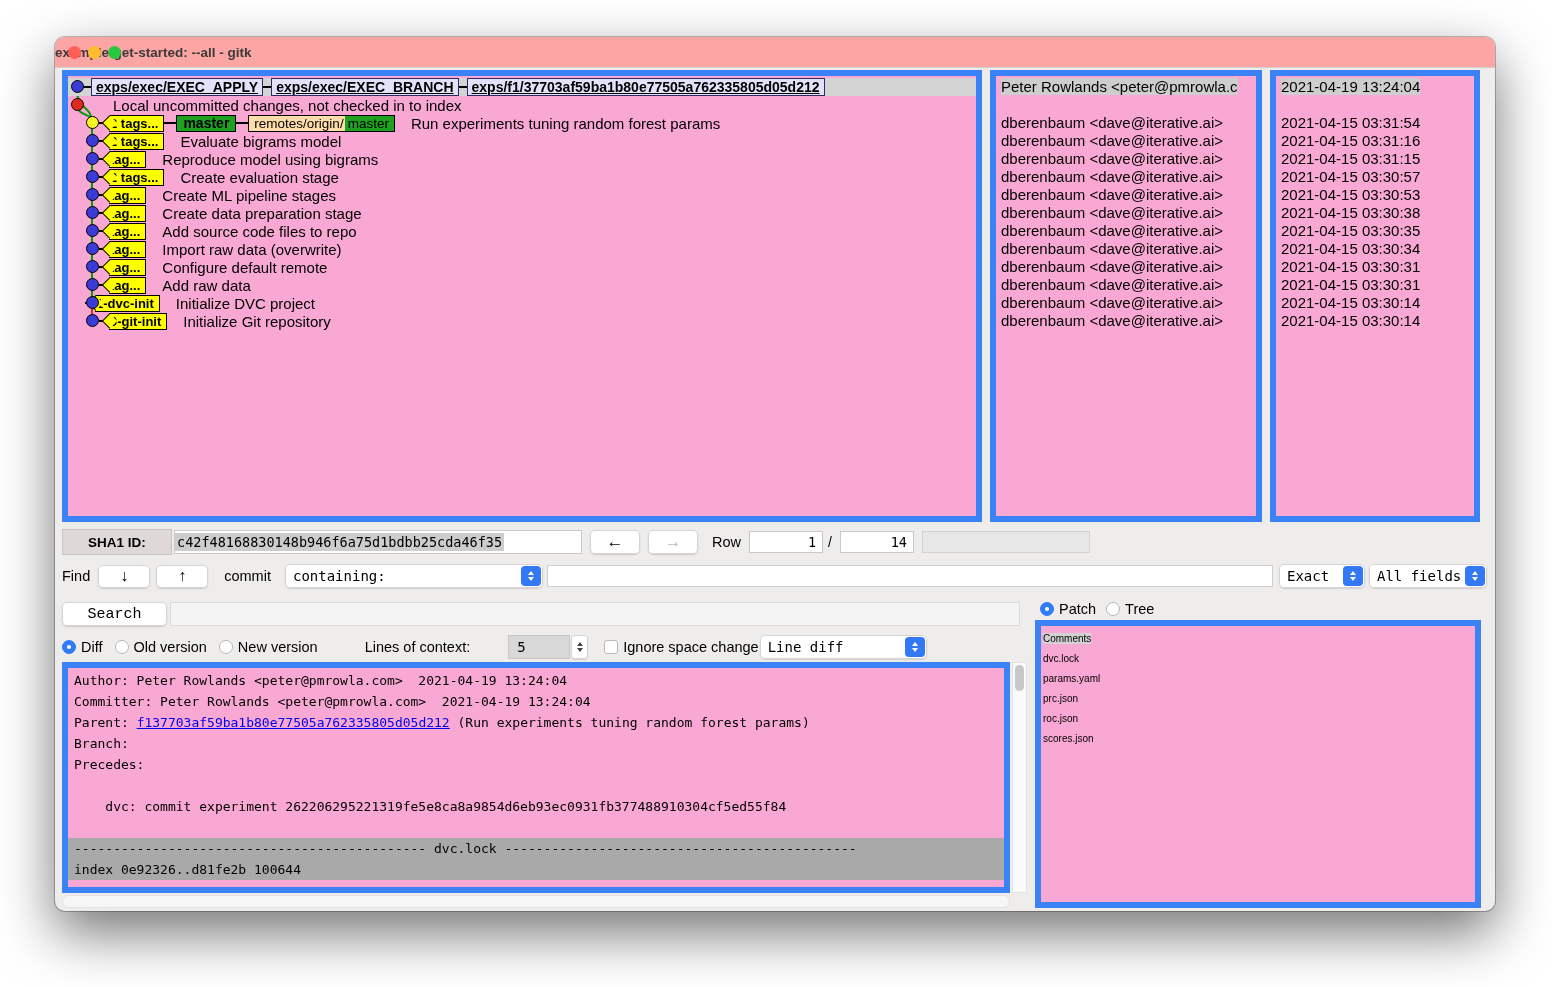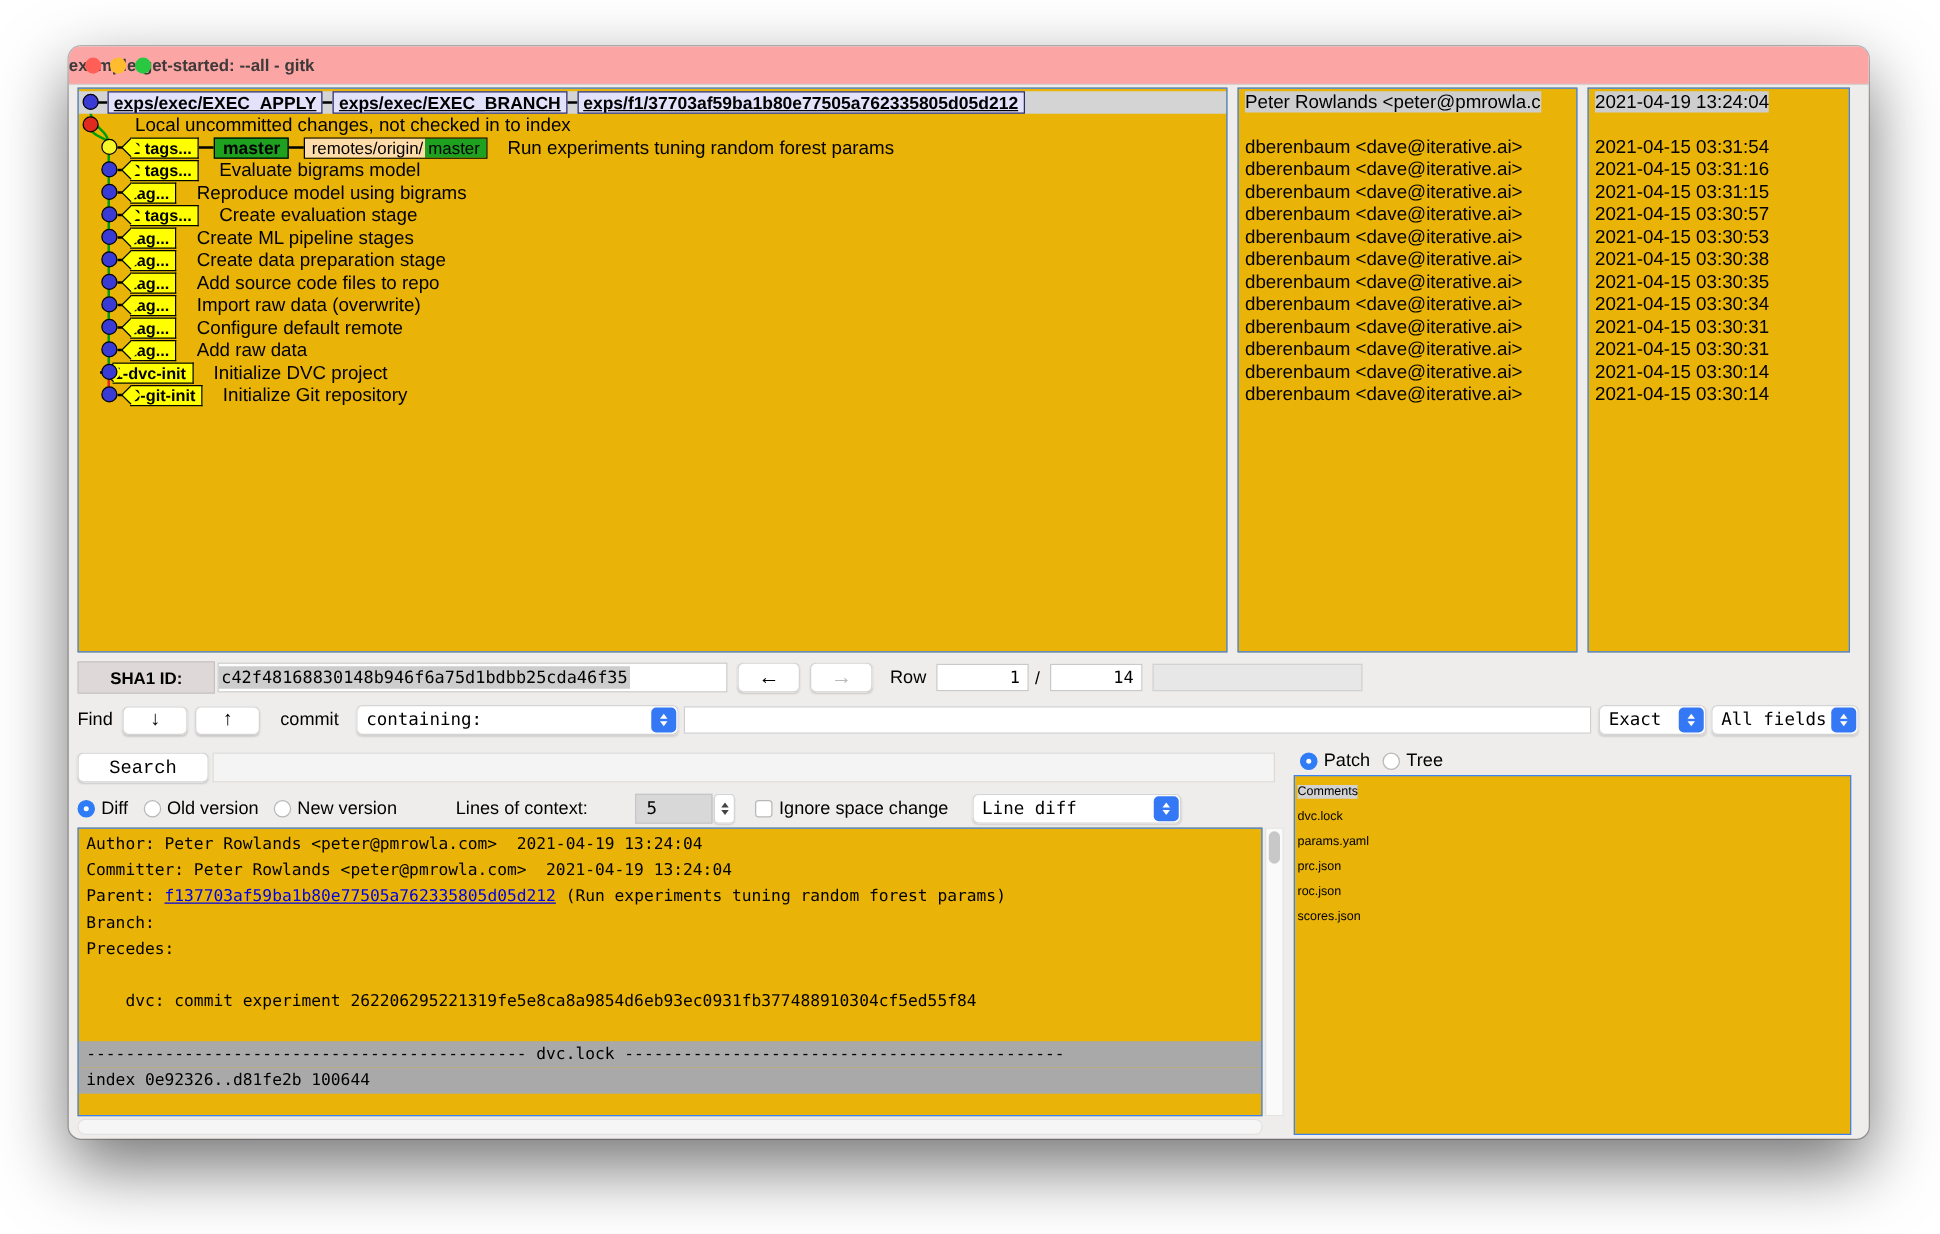--- a/index.html
+++ b/index.html
@@ -9,21 +9,21 @@
           background:#efedec;border-radius:10px;overflow:hidden;
           box-shadow:0 22px 55px rgba(0,0,0,.55),0 0 0 1px rgba(0,0,0,.25);}
   
   .titlebar{position:absolute;left:0;top:0;right:0;height:30px;background:#fca5a5;
             border-bottom:1px solid #d5d0cf;display:flex;align-items:center;}
   .traffic{position:absolute;left:13px;top:9px;display:flex;gap:7px;}
   .light{width:13px;height:13px;border-radius:50%;}
   .light.red{background:#ff5f57;}.light.yellow{background:#febc2e;}.light.green{background:#28c840;}
   .title-text{font-size:13.5px;font-weight:bold;color:#3e3a39;}
   
-  .pane{position:absolute;background:#eab308;border:1px solid #3b82f6;box-sizing:border-box;}
+  .pane{position:absolute;background:#f9a8d4;border:6px solid #3b82f6;box-sizing:border-box;}
   #graph-pane{left:7px;top:33px;width:920px;height:452px;overflow:hidden;}
   #author-pane{left:935px;top:33px;width:272px;height:452px;overflow:hidden;}
   #date-pane{left:1215px;top:33px;width:210px;height:452px;overflow:hidden;}
   #graph-lines{position:absolute;left:0;top:0;}
   #graph-rows,#author-rows,#date-rows{position:absolute;left:0;top:2px;right:0;}
   .grow{position:relative;height:18px;display:flex;align-items:center;font-size:15px;white-space:nowrap;}
   .grow.sel{background:#d4d4d4;}
   .grow-inner{display:flex;align-items:center;height:18px;}
   .dot{position:absolute;top:2px;width:13px;height:13px;border:1px solid #000;border-radius:50%;box-sizing:border-box;z-index:2;}
   .dot.blue{background:#3a3ad4;}.dot.red{background:#e02a20;}.dot.yellow{background:#f5f527;}
@@ -92,21 +92,21 @@
   .diff-controls .radio:first-child{margin-left:0;}
   .ctx-label{margin-left:47px;}
   .spin-field{margin-left:38px;width:62px;height:24px;background:#d8d8d8;border:1px solid #c6c6c6;box-sizing:border-box;
               line-height:22px;padding-left:8px;font-family:"DejaVu Sans Mono",monospace;font-size:14px;}
   .stepper{margin-left:1px;width:17px;height:24px;background:#fff;border-radius:4px;
            box-shadow:inset 0 0 0 1px #d4d4d4,0 1px 1.5px rgba(0,0,0,.12);
            display:flex;flex-direction:column;align-items:center;justify-content:center;gap:2px;}
   .stepper .tri-up{border-bottom-color:#444;border-left-width:3px;border-right-width:3px;border-bottom-width:4px;}
   .stepper .tri-down{border-top-color:#444;border-left-width:3px;border-right-width:3px;border-top-width:4px;}
   .checkbox{margin-left:16px;width:14px;height:14px;border-radius:3px;border:1px solid #b8b8b8;background:#fff;box-sizing:border-box;flex:none;}
-  .popup.linediff{margin-left:19px;width:167px;}
+  .popup.linediff{margin-left:1px;width:167px;}
   
   #diff-pane{left:7px;top:625px;width:948px;height:231px;padding-top:2px;overflow:hidden;
              font-family:"DejaVu Sans Mono",monospace;font-size:13px;}
   .dline{height:21px;line-height:21px;white-space:pre;padding-left:6px;}
   .dline.sep{background:#a9a9a9;}
   .dlink{color:#0000e8;text-decoration:underline;}
   .vscroll{position:absolute;left:957px;top:625px;width:15px;height:231px;background:#fafafa;
            border:1px solid #e3e3e3;box-sizing:border-box;}
   .vthumb{position:absolute;left:2px;top:2px;width:9px;height:26px;background:#c8c8c8;border-radius:5px;}
   .hscroll{position:absolute;left:7px;top:858px;width:948px;height:13px;background:#f7f6f6;

